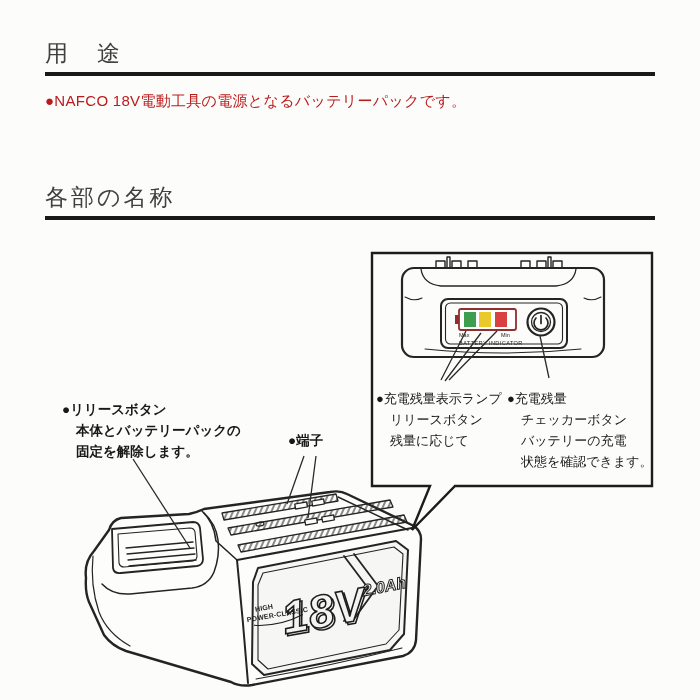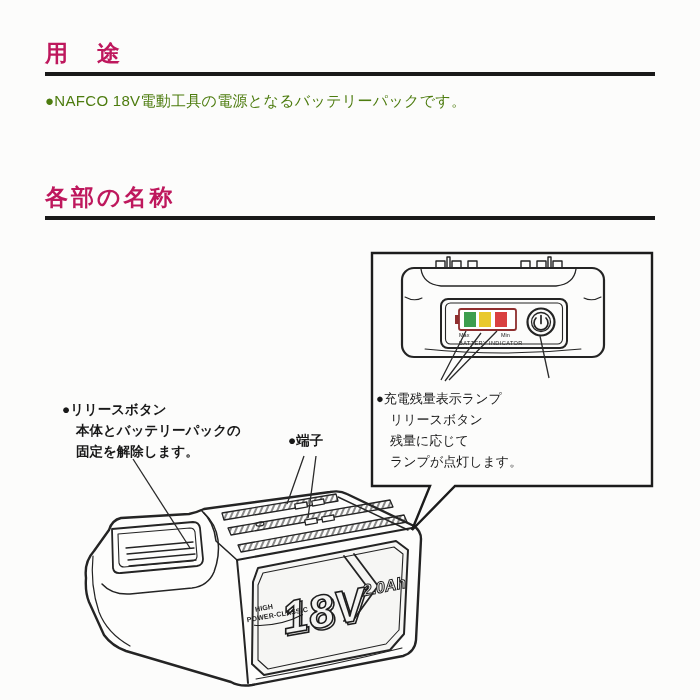--- a/index.html
+++ b/index.html
@@ -3,27 +3,27 @@
 <meta charset="utf-8">
 <style>
   html,body{margin:0;padding:0;background:#e8e8e8;}
   .page{
     position:relative;width:700px;height:700px;margin:0 auto;
     background:#fcfcfb;overflow:hidden;
     font-family:"Liberation Sans","DejaVu Sans",sans-serif;
     color:#1f1f1f;
   }
   .sec-heading{
-    position:absolute;font-size:23px;font-weight:bold;
-    letter-spacing:3px;color:#be185d;white-space:nowrap;
+    position:absolute;font-size:23px;font-weight:normal;
+    letter-spacing:3px;color:#404040;white-space:nowrap;
   }
   .rule{position:absolute;height:4px;background:#191919;}
   .para-line{
     position:absolute;font-size:15px;letter-spacing:.3px;
-    color:#4d7c0f;white-space:nowrap;
+    color:#b91c1c;white-space:nowrap;
   }
   .callout-label{
     position:absolute;font-size:13px;line-height:21px;
     font-weight:500;color:#191919;white-space:nowrap;
   }
   .part-label{
     position:absolute;font-size:13.5px;line-height:21px;
     font-weight:700;color:#191919;white-space:nowrap;
   }
   .indent{padding-left:14px;}
@@ -166,21 +166,26 @@
   <div class="rule" style="left:45px;top:72px;width:610px"></div>
   <div class="para-line" style="left:45px;top:92px">●NAFCO 18V電動工具の電源となるバッテリーパックです。</div>
 
   <div class="sec-heading" style="left:45px;top:182px">各部の名称</div>
   <div class="rule" style="left:45px;top:216px;width:610px"></div>
 
   <div class="callout-label" style="left:376px;top:388px">
     <div>●充電残量表示ランプ</div>
     <div class="indent">リリースボタン</div>
     <div class="indent">残量に応じて</div>
-    <div class="indent">ランプが点灯します。</div>
+  </div>
+  <div class="callout-label" style="left:507px;top:388px">
+    <div>●充電残量</div>
+    <div class="indent">チェッカーボタン</div>
+    <div class="indent">バッテリーの充電</div>
+    <div class="indent">状態を確認できます。</div>
   </div>
 
   <div class="part-label" style="left:62px;top:399px">
     <div>●リリースボタン</div>
     <div class="indent">本体とバッテリーパックの</div>
     <div class="indent">固定を解除します。</div>
   </div>
   <div class="part-label" style="left:288px;top:430px">●端子</div>
 
 </div>

